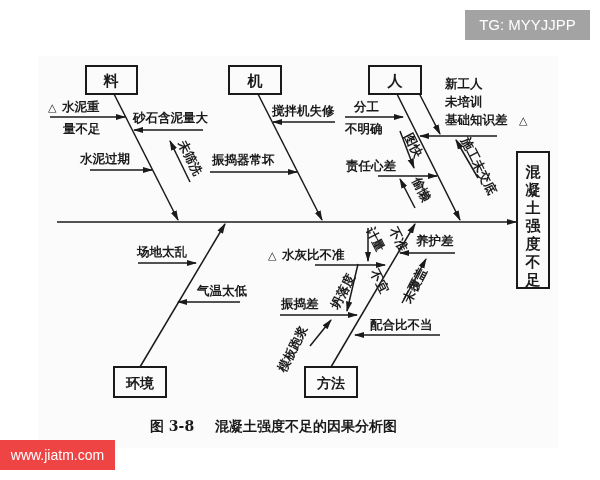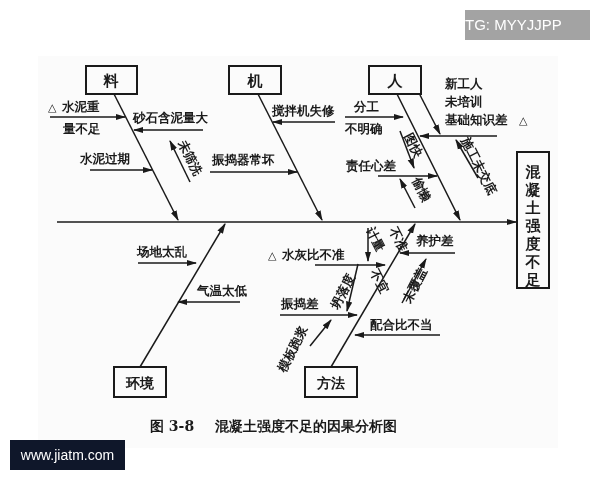--- a/index.html
+++ b/index.html
@@ -3,23 +3,23 @@
 <meta charset="utf-8">
 <style>
   html, body { margin: 0; padding: 0; }
   body { width: 600px; height: 480px; background: #ffffff; position: relative; overflow: hidden;
          font-family: "DejaVu Sans", sans-serif; }
   .paper { position: absolute; left: 38px; top: 56px; width: 520px; height: 392px; background: #fbfbfb; }
   svg.diagram { position: absolute; left: 0; top: 0; width: 600px; height: 480px; }
   svg text { font-family: "DejaVu Sans", sans-serif; fill: #1a1a1a; font-weight: bold; }
   .cap { font-family: "DejaVu Serif", serif; font-weight: bold; }
   .wm-top { position: absolute; left: 465px; top: 10px; width: 125px; height: 30px; background: #a3a3a3;
-            color: #ffffff; font-size: 15px; line-height: 30px; text-align: left;
+            color: #ffffff; font-size: 15px; line-height: 30px; text-align: center;
             font-family: "Liberation Sans", sans-serif; }
-  .wm-bot { position: absolute; left: 10px; top: 440px; width: 115px; height: 30px; background: #0f172a;
+  .wm-bot { position: absolute; left: 0; top: 440px; width: 115px; height: 30px; background: #ef4444;
             color: #ffffff; font-size: 14px; line-height: 30px; text-align: center;
             font-family: "Liberation Sans", sans-serif; }
 </style>
 </head>
 <body>
 
 <div class="paper"></div>
 
 <svg class="diagram" viewBox="0 0 600 480">
   <defs>

